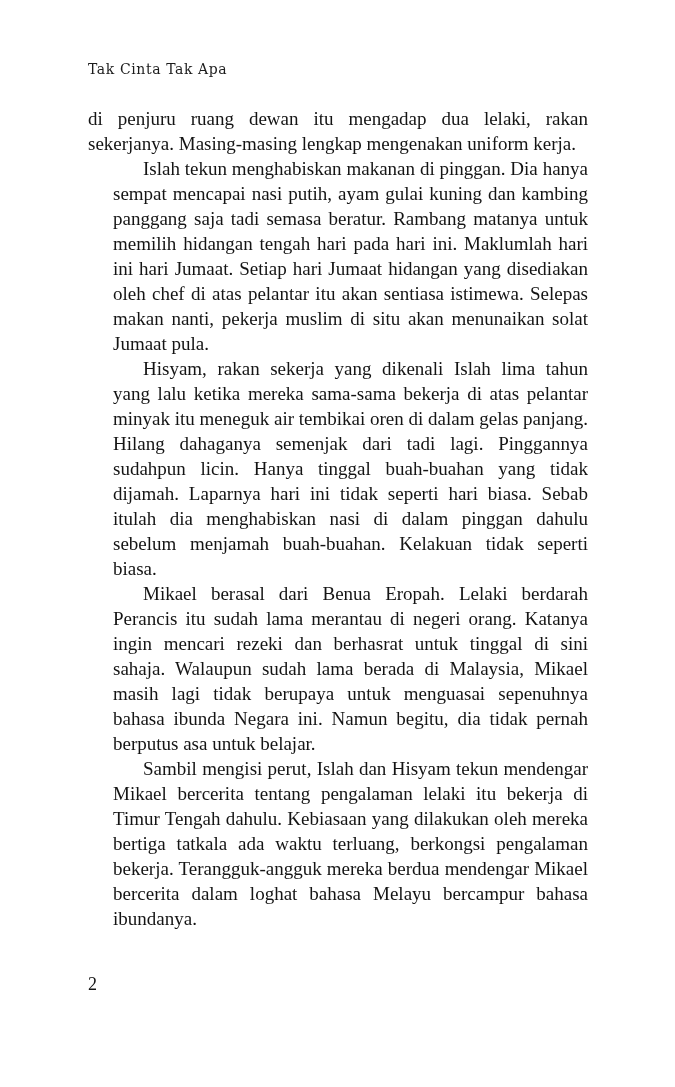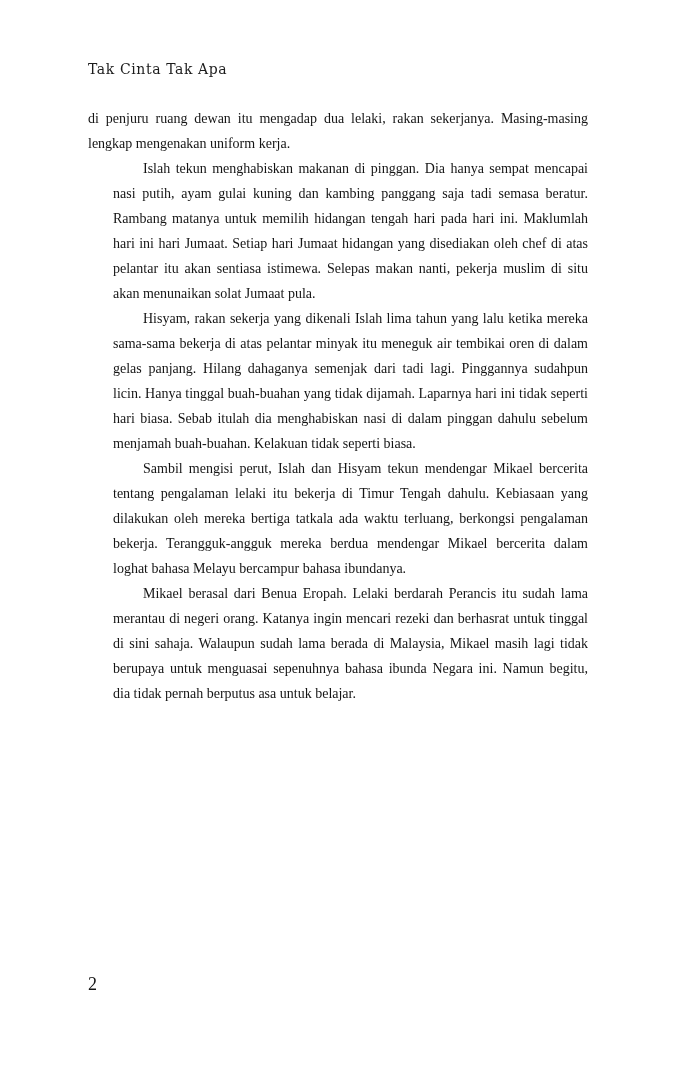--- a/index.html
+++ b/index.html
@@ -23,21 +23,21 @@
     font-family: "DejaVu Serif", serif;
     font-size: 14px;
     letter-spacing: 0.6px;
     color: #1c1c1c;
   }
   .body-text {
     position: absolute;
     top: 106px;
     left: 88px;
     width: 500px;
-    font-size: 14px;
+    font-size: 19px;
     line-height: 25px;
     text-align: justify;
     color: #141414;
   }
   .body-text p {
     margin: 0;
     padding: 0;
   }
   .body-text p.indent {
     text-indent: 30px;
@@ -55,19 +55,19 @@
 <body>
 
 <div class="page">
 
   <div class="running-header">Tak Cinta Tak Apa</div>
 
   <div class="body-text">
     <p>di penjuru ruang dewan itu mengadap dua lelaki, rakan sekerjanya. Masing-masing lengkap mengenakan uniform kerja.</p>
     <p class="indent">Islah tekun menghabiskan makanan di pinggan. Dia hanya sempat mencapai nasi putih, ayam gulai kuning dan kambing panggang saja tadi semasa beratur. Rambang matanya untuk memilih hidangan tengah hari pada hari ini. Maklumlah hari ini hari Jumaat. Setiap hari Jumaat hidangan yang disediakan oleh chef di atas pelantar itu akan sentiasa istimewa. Selepas makan nanti, pekerja muslim di situ akan menunaikan solat Jumaat pula.</p>
     <p class="indent">Hisyam, rakan sekerja yang dikenali Islah lima tahun yang lalu ketika mereka sama-sama bekerja di atas pelantar minyak itu meneguk air tembikai oren di dalam gelas panjang. Hilang dahaganya semenjak dari tadi lagi. Pinggannya sudahpun licin. Hanya tinggal buah-buahan yang tidak dijamah. Laparnya hari ini tidak seperti hari biasa. Sebab itulah dia menghabiskan nasi di dalam pinggan dahulu sebelum menjamah buah-buahan. Kelakuan tidak seperti biasa.</p>
+    <p class="indent">Mikael berasal dari Benua Eropah. Lelaki berdarah Perancis itu sudah lama merantau di negeri orang. Katanya ingin mencari rezeki dan berhasrat untuk tinggal di sini sahaja. Walaupun sudah lama berada di Malaysia, Mikael masih lagi tidak berupaya untuk menguasai sepenuhnya bahasa ibunda Negara ini. Namun begitu, dia tidak pernah berputus asa untuk belajar.</p>
     <p class="indent">Sambil mengisi perut, Islah dan Hisyam tekun mendengar Mikael bercerita tentang pengalaman lelaki itu bekerja di Timur Tengah dahulu. Kebiasaan yang dilakukan oleh mereka bertiga tatkala ada waktu terluang, berkongsi pengalaman bekerja. Terangguk-angguk mereka berdua mendengar Mikael bercerita dalam loghat bahasa Melayu bercampur bahasa ibundanya.</p>
-    <p class="indent">Mikael berasal dari Benua Eropah. Lelaki berdarah Perancis itu sudah lama merantau di negeri orang. Katanya ingin mencari rezeki dan berhasrat untuk tinggal di sini sahaja. Walaupun sudah lama berada di Malaysia, Mikael masih lagi tidak berupaya untuk menguasai sepenuhnya bahasa ibunda Negara ini. Namun begitu, dia tidak pernah berputus asa untuk belajar.</p>
   </div>
 
   <div class="page-number">2</div>
 
 </div>
 
 </body></html>

